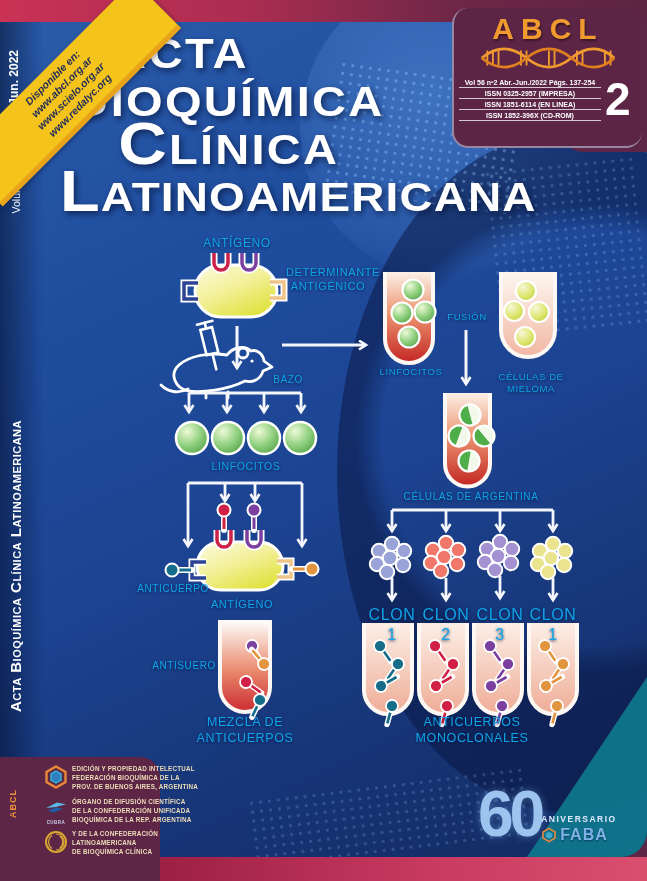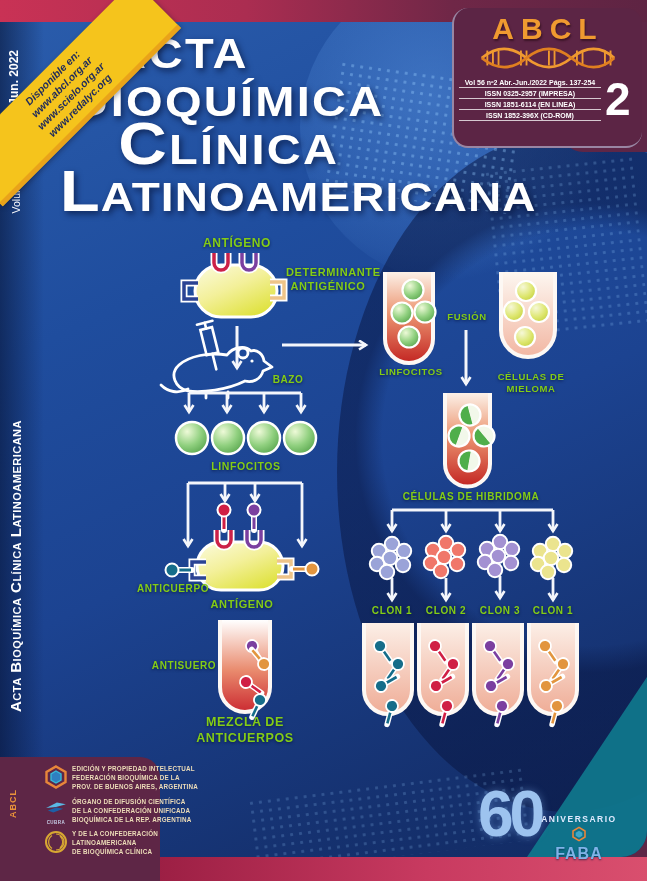--- a/index.html
+++ b/index.html
@@ -60,36 +60,36 @@
   
   .vtext{position:absolute;writing-mode:vertical-rl;transform:rotate(180deg);
          color:#fff;z-index:2;white-space:nowrap;}
   .sb-date{left:7px;top:50px;font-size:12px;font-weight:bold;}
   .sb-issue{position:absolute;left:4px;top:118px;z-index:2;color:#fff;
             font-size:40px;font-weight:bold;line-height:1;}
   .sb-vol{left:10px;top:158px;font-size:10.5px;}
   .sb-journal{left:7px;top:420px;font-size:15px;font-weight:bold;
               font-variant:small-caps;letter-spacing:.5px;}
   
-  .dlabel{position:absolute;z-index:2;color:#84cc16;font-weight:bold;font-size:10.5px;
+  .dlabel{position:absolute;z-index:2;color:#0ea5e9;font-weight:normal;font-size:10.5px;
           letter-spacing:.6px;text-align:center;line-height:1.25;
           text-shadow:0 1px 3px rgba(0,18,60,.75);}
   .lbl-antigen-top{left:187px;top:236px;width:100px;font-size:12px;}
   .lbl-determinant{left:286px;top:266px;width:84px;font-size:11px;}
   .lbl-bazo{left:266px;top:374px;width:44px;font-size:10px;}
   .lbl-linf-left{left:196px;top:460px;width:100px;}
   .lbl-anticuerpo{left:132px;top:583px;width:82px;font-size:10px;}
   .lbl-antigen-bot{left:193px;top:598px;width:98px;font-size:11px;}
   .lbl-antisuero{left:148px;top:660px;width:72px;font-size:10px;}
   .lbl-mezcla{left:194px;top:715px;width:102px;font-size:12.5px;}
   .lbl-linf-right{left:374px;top:366px;width:74px;font-size:9.5px;}
   .lbl-fusion{left:438px;top:311px;width:58px;font-size:9.5px;}
   .lbl-mieloma{left:496px;top:371px;width:70px;font-size:9.5px;}
   .lbl-hibridoma{left:398px;top:491px;width:146px;font-size:10px;}
-  .lbl-clon{top:605px;width:52px;font-size:10px;}
+  .lbl-clon{top:605px;width:52px;font-size:16px;}
   .lbl-clon1{left:366px;} .lbl-clon2{left:420px;} .lbl-clon3{left:474px;text-align:center;} .lbl-clon4{left:527px;}
   .lbl-mono{left:399px;top:715px;width:146px;font-size:12.5px;}
   
   .diagram{position:absolute;left:0;top:0;z-index:1;pointer-events:none;}
   
   .footer-left{position:absolute;left:0;top:757px;width:160px;height:124px;z-index:3;
                background:#5e2646;border-top-right-radius:20px;}
   .abcl-mini{position:absolute;left:8px;top:32px;writing-mode:vertical-rl;transform:rotate(180deg);
              color:#e8923a;font-size:9px;font-weight:bold;letter-spacing:1px;}
   .orgs{position:absolute;left:44px;top:8px;width:114px;}
@@ -100,21 +100,21 @@
             letter-spacing:.2px;white-space:nowrap;}
   .bottom-strip{position:absolute;left:158px;right:0;top:857px;height:24px;z-index:2;
                 background:linear-gradient(90deg,#9c1f44,#c83a60 55%,#d94f6e);}
   .caption{position:absolute;left:210px;top:827px;z-index:2;color:#eef2fb;font-size:10.5px;
            letter-spacing:.2px;text-shadow:0 1px 2px rgba(0,15,50,.8);}
   .anniv{position:absolute;left:478px;top:784px;z-index:2;display:flex;text-align:right;}
   .n60{font-size:64px;font-weight:bold;color:#9dc3ef;letter-spacing:-4px;line-height:.95;
        text-shadow:0 0 8px rgba(140,190,255,.4);}
   .anniv-right{}
   .anniv-label{font-size:8.5px;letter-spacing:1.5px;color:#dfeafe;font-weight:bold;margin-top:30px;}
-  .faba-row{display:flex;align-items:center;gap:3px;margin-top:2px;flex-direction:column;}
+  .faba-row{display:flex;align-items:center;gap:3px;margin-top:2px;}
   .faba-text{font-size:16px;font-weight:bold;color:#7fb3e8;letter-spacing:1px;
              text-shadow:0 1px 2px rgba(0,15,50,.6);}
 </style>
 </head>
 <body>
 
 <div class="cover">
 
   <div class="topbar"></div>
 
@@ -537,25 +537,26 @@
   <div class="dlabel lbl-determinant">DETERMINANTE ANTIGÉNICO</div>
   <div class="dlabel lbl-bazo">BAZO</div>
   <div class="dlabel lbl-linf-left">LINFOCITOS</div>
   <div class="dlabel lbl-anticuerpo">ANTICUERPO</div>
   <div class="dlabel lbl-antigen-bot">ANTÍGENO</div>
   <div class="dlabel lbl-antisuero">ANTISUERO</div>
   <div class="dlabel lbl-mezcla">MEZCLA DE ANTICUERPOS</div>
   <div class="dlabel lbl-linf-right">LINFOCITOS</div>
   <div class="dlabel lbl-fusion">FUSIÓN</div>
   <div class="dlabel lbl-mieloma">CÉLULAS DE MIELOMA</div>
-  <div class="dlabel lbl-hibridoma">CÉLULAS DE HIBRIDOMA</div>
+  <div class="dlabel lbl-hibridoma">CÉLULAS DE ARGENTINA</div>
   <div class="dlabel lbl-clon lbl-clon1">CLON 1</div>
   <div class="dlabel lbl-clon lbl-clon2">CLON 2</div>
   <div class="dlabel lbl-clon lbl-clon3">CLON 3</div>
   <div class="dlabel lbl-clon lbl-clon4">CLON 1</div>
+  <div class="dlabel lbl-mono">ANTICUERPOS MONOCLONALES</div>
 
   <div class="footer-left">
     <div class="abcl-mini">ABCL</div>
     <div class="orgs">
       <div class="org-row">
         <div class="org-icon">
           <svg width="24" height="24" viewBox="0 0 24 24">
             <path d="M12,1.5 L21.5,7 V17 L12,22.5 L2.5,17 V7 Z" fill="none" stroke="#e8863a" stroke-width="2.4"></path>
             <path d="M12,6 L17,9 V15 L12,18 L7,15 V9 Z" fill="#2f7fc0" stroke="#35b8d8" stroke-width="1.4"></path>
           </svg>

